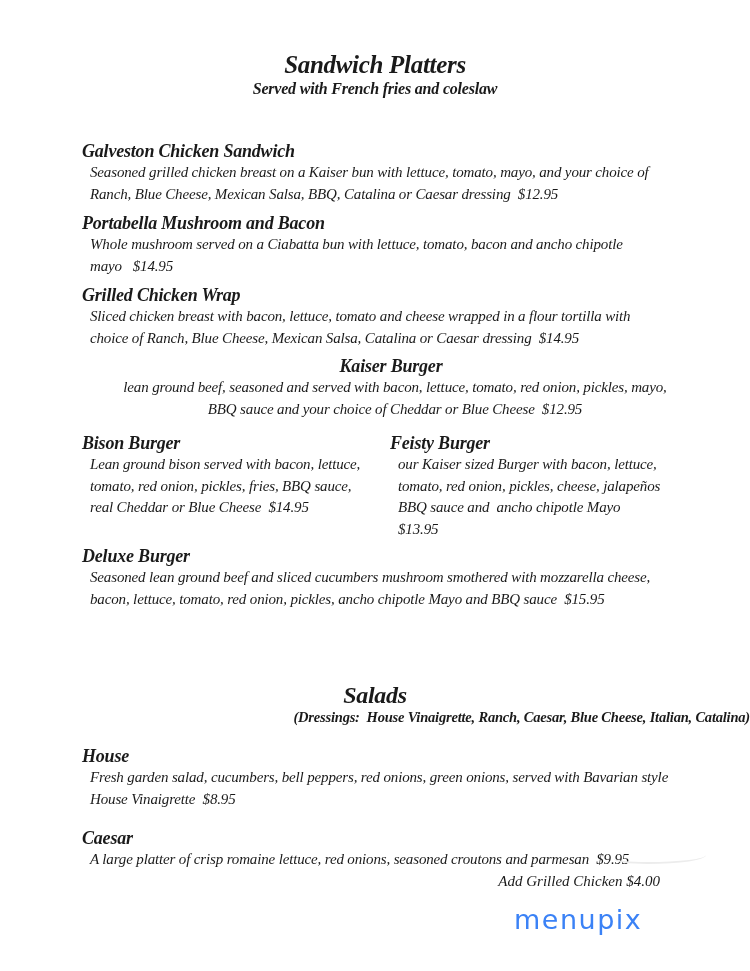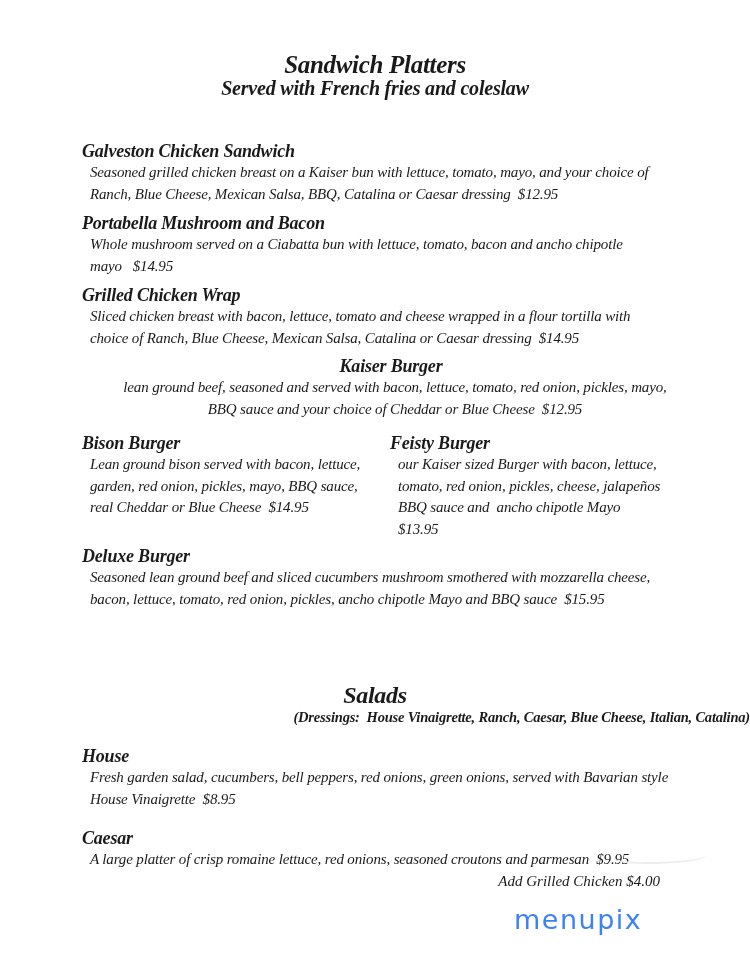--- a/index.html
+++ b/index.html
@@ -16,21 +16,21 @@
   .section-header { text-align: center; }
   .sp-header { padding-top: 50px; }
   .page-title {
     font-size: 25px;
     font-weight: 700;
     line-height: 29px;
     margin: 0;
     letter-spacing: -0.3px;
   }
   .page-subtitle {
-    font-size: 20px;
+    font-size: 16px;
     font-weight: 700;
     line-height: 17px;
     margin: 1px 0 0 0;
     letter-spacing: -0.2px;
   }
   .content { padding: 0 50px 0 82px; }
   .menu-item { margin: 0; }
   .item-name {
     font-size: 18px;
     font-weight: 700;
@@ -135,21 +135,21 @@
     <div class="menu-item mt-item-sm">
       <h2 class="item-name">Kaiser Burger</h2>
       <p class="item-line">lean ground beef, seasoned and served with bacon, lettuce, tomato, red onion, pickles, mayo,</p>
       <p class="item-line">BBQ sauce and your choice of Cheddar or Blue Cheese  $12.95</p>
     </div>
 
     <div class="columns">
       <div class="col-left menu-item">
         <h2 class="item-name">Bison Burger</h2>
         <p class="item-line">Lean ground bison served with bacon, lettuce,</p>
-        <p class="item-line">garden, red onion, pickles, mayo, BBQ sauce,</p>
+        <p class="item-line">tomato, red onion, pickles, fries, BBQ sauce,</p>
         <p class="item-line">real Cheddar or Blue Cheese  $14.95</p>
       </div>
       <div class="col-right menu-item">
         <h2 class="item-name">Feisty Burger</h2>
         <p class="item-line">our Kaiser sized Burger with bacon, lettuce,</p>
         <p class="item-line">tomato, red onion, pickles, cheese, jalapeños</p>
         <p class="item-line">BBQ sauce and  ancho chipotle Mayo</p>
         <p class="item-line">$13.95</p>
       </div>
     </div>

